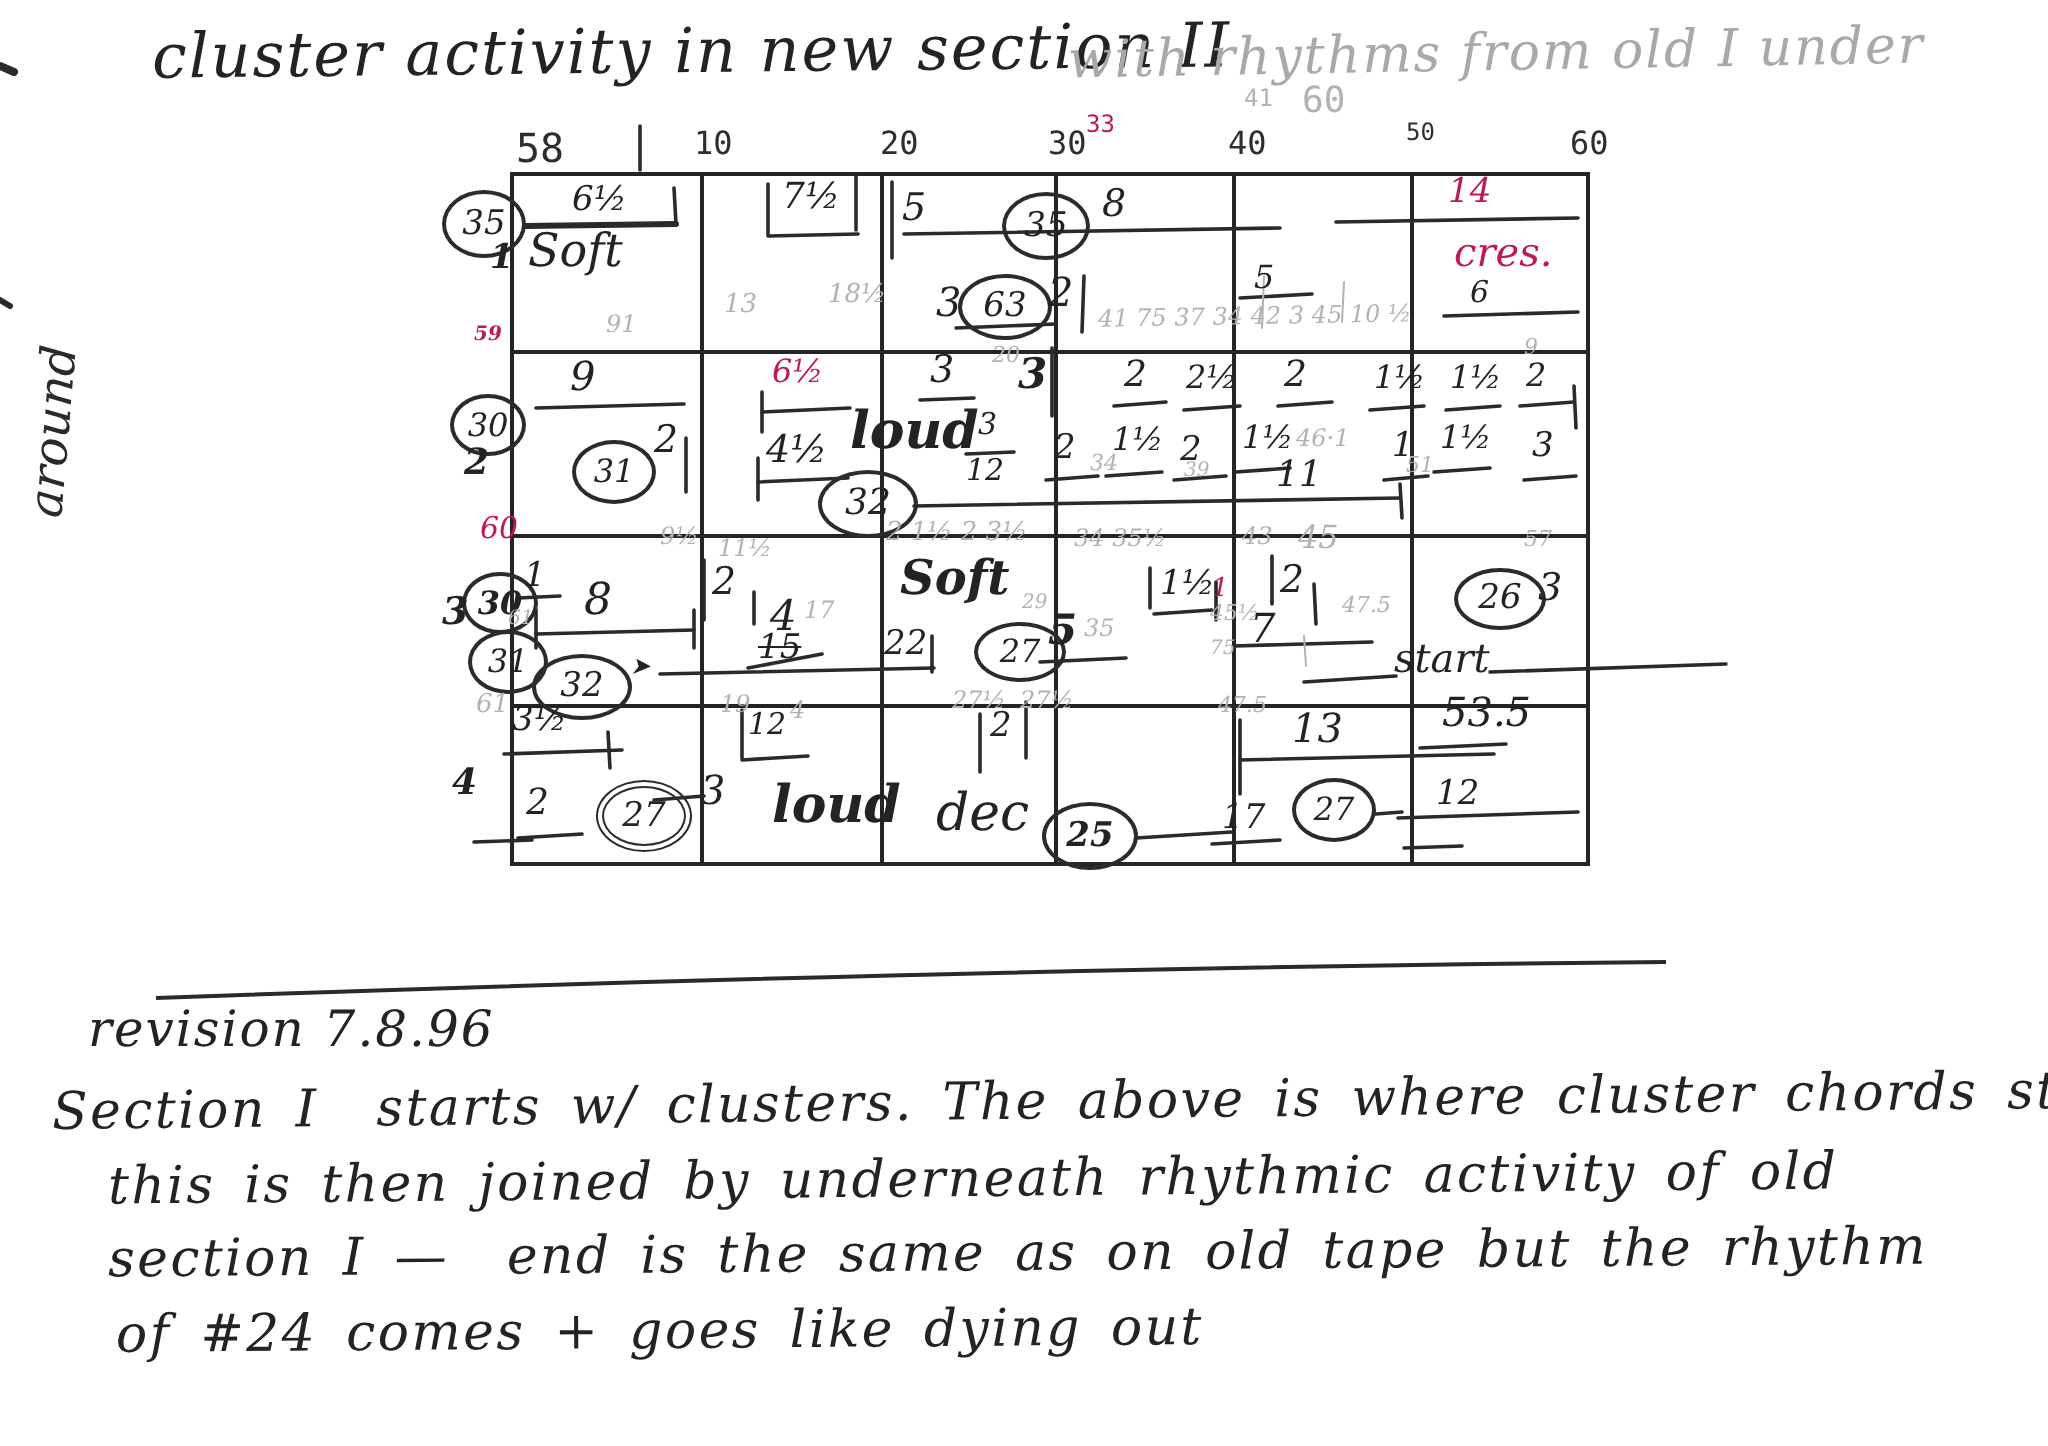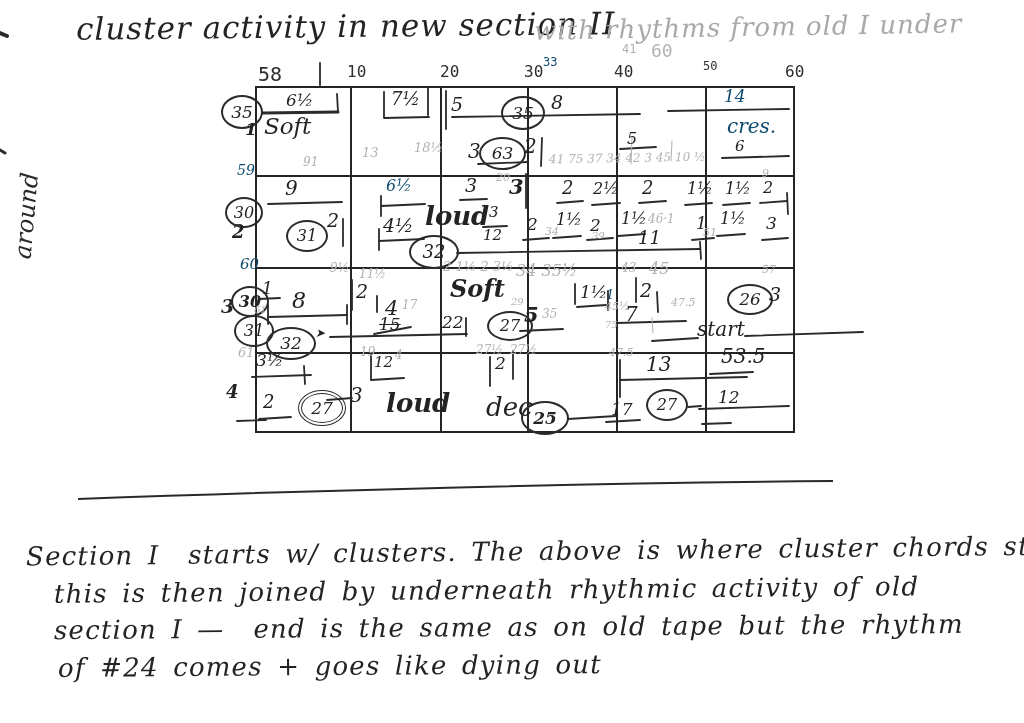--- a/index.html
+++ b/index.html
@@ -1,21 +1,21 @@
 <!DOCTYPE html>
 <html><head>
 <meta charset="utf-8">
 <style>
   html,body{margin:0;padding:0;background:#ffffff;}
   .sheet{position:relative;width:1024px;height:723px;background:#fff;overflow:hidden;
          font-family:"DejaVu Serif",serif;color:#232323;}
   .an{position:absolute;line-height:1;white-space:pre;font-style:italic;}
   .hdr{font-family:"DejaVu Sans Mono",monospace;font-style:normal;color:#2e2e2e;}
   .pencil{color:#b3b1b1;}
-  .light{color:#0c4a6e;}
+  .light{color:#be185d;}
   .bold{font-weight:bold;}
   .strike{text-decoration:line-through;}
   .circ{border:2.2px solid #2b2b2b;border-radius:50%;display:flex;align-items:center;
         justify-content:center;font-style:italic;box-sizing:border-box;}
   .double{border:4px double #2b2b2b;}
   .gl{position:absolute;background:#242424;}
   .gbox{position:absolute;border:2px solid #242424;box-sizing:border-box;}
   .title{position:absolute;left:76px;top:8px;font-size:31px;font-style:italic;
          letter-spacing:1px;transform:rotate(-0.6deg);}
   .title-ann{position:absolute;left:534px;top:12px;font-size:26px;font-style:italic;
@@ -134,21 +134,21 @@
       <div class="an hdr " style="left: 440px; top: 64px; font-size: 16px;">20</div>
       <div class="an hdr " style="left: 524px; top: 64px; font-size: 16px;">30</div>
       <div class="an hdr light" style="left: 543px; top: 56px; font-size: 12px;">33</div>
       <div class="an hdr " style="left: 614px; top: 64px; font-size: 16px;">40</div>
       <div class="an hdr pencil" style="left: 622px; top: 43px; font-size: 12px;">41</div>
       <div class="an hdr pencil" style="left: 651px; top: 42px; font-size: 18px;">60</div>
       <div class="an hdr " style="left: 703px; top: 48px; font-size: 12px; margin-top: 12px;">50</div>
       <div class="an hdr " style="left: 785px; top: 64px; font-size: 16px;">60</div>
       <div class="an circ" style="left: 221px; top: 95px; font-size: 17px; width: 42px; height: 34px;">35</div>
       <div class="an  bold" style="left: 245px; top: 121px; font-size: 17px;">1</div>
-      <div class="an  light" style="left: 237px; top: 163px; font-size: 14px;">59</div>
+      <div class="an  light" style="left: 237px; top: 163px; font-size: 10px; font-weight: bold;">59</div>
       <div class="an circ" style="left: 225px; top: 197px; font-size: 16px; width: 38px; height: 31px;">30</div>
       <div class="an  bold" style="left: 232px; top: 223px; font-size: 18px;">2</div>
       <div class="an  light" style="left: 240px; top: 257px; font-size: 15px;">60</div>
       <div class="an bold circ" style="left: 231px; top: 286px; font-size: 16px; width: 38px; height: 31px;">30</div>
       <div class="an  bold" style="left: 221px; top: 297px; font-size: 19px;">3</div>
       <div class="an circ" style="left: 234px; top: 315px; font-size: 16px; width: 40px; height: 32px;">31</div>
       <div class="an circ" style="left: 266px; top: 327px; font-size: 17px; width: 50px; height: 33px;">32</div>
       <div class="an  pencil" style="left: 238px; top: 346px; font-size: 13px;">61</div>
       <div class="an  bold" style="left: 226px; top: 383px; font-size: 18px;">4</div>
       <div class="an  " style="left: 286px; top: 92px; font-size: 17px;">6½</div>
@@ -205,21 +205,21 @@
       <div class="an  " style="left: 292px; top: 290px; font-size: 22px;">8</div>
       <div class="an  pencil" style="left: 254px; top: 305px; font-size: 10px;">61</div>
       <div class="an  " style="left: 356px; top: 282px; font-size: 19px;">2</div>
       <div class="an  " style="left: 385px; top: 298px; font-size: 21px;">4</div>
       <div class="an  pencil" style="left: 402px; top: 299px; font-size: 12px;">17</div>
       <div class="an  strike" style="left: 379px; top: 316px; font-size: 17px;">15</div>
       <div class="an  " style="left: 315px; top: 327px; font-size: 12px;">➤</div>
       <div class="an  " style="left: 442px; top: 314px; font-size: 17px;">22</div>
       <div class="an  bold" style="left: 450px; top: 277px; font-size: 24px;">Soft</div>
       <div class="an  pencil" style="left: 443px; top: 260px; font-size: 13px;">2 1½ 2 3½</div>
-      <div class="an  pencil" style="left: 516px; top: 263px; font-size: 16px;">34 35½</div>
+      <div class="an  pencil" style="left: 537px; top: 263px; font-size: 12px;">34 35½</div>
       <div class="an  " style="left: 580px; top: 284px; font-size: 17px;">1½</div>
       <div class="an  light" style="left: 606px; top: 288px; font-size: 13px;">1</div>
       <div class="an  pencil" style="left: 511px; top: 297px; font-size: 10px;">29</div>
       <div class="an circ" style="left: 487px; top: 311px; font-size: 16px; width: 46px; height: 30px;">27</div>
       <div class="an  bold" style="left: 524px; top: 304px; font-size: 21px;">5</div>
       <div class="an  pencil" style="left: 542px; top: 308px; font-size: 12px;">35</div>
       <div class="an  pencil" style="left: 621px; top: 262px; font-size: 12px;">43</div>
       <div class="an  pencil" style="left: 649px; top: 261px; font-size: 16px;">45</div>
       <div class="an  " style="left: 640px; top: 281px; font-size: 19px;">2</div>
       <div class="an  pencil" style="left: 605px; top: 301px; font-size: 11px;">45½</div>
@@ -234,27 +234,28 @@
       <div class="an  pencil" style="left: 360px; top: 346px; font-size: 12px;">19</div>
       <div class="an  " style="left: 374px; top: 355px; font-size: 15px;">12</div>
       <div class="an  pencil" style="left: 395px; top: 349px; font-size: 12px;">4</div>
       <div class="an  pencil" style="left: 476px; top: 344px; font-size: 12px;">27½</div>
       <div class="an  pencil" style="left: 510px; top: 344px; font-size: 12px;">27½</div>
       <div class="an  " style="left: 495px; top: 355px; font-size: 17px;">2</div>
       <div class="an  " style="left: 263px; top: 393px; font-size: 18px;">2</div>
       <div class="an double circ" style="left: 298px; top: 390px; font-size: 17px; width: 48px; height: 36px;">27</div>
       <div class="an  " style="left: 350px; top: 385px; font-size: 20px;">3</div>
       <div class="an  bold" style="left: 386px; top: 390px; font-size: 26px;">loud</div>
-      <div class="an  " style="left: 468px; top: 394px; font-size: 26px; margin-left: 18px;">dec</div>
+      <div class="an  " style="left: 468px; top: 394px; font-size: 26px;">dec</div>
       <div class="an circ" style="left: 521px; top: 401px; font-size: 17px; width: 48px; height: 34px; font-weight: bold;">25</div>
       <div class="an  " style="left: 611px; top: 401px; font-size: 17px;">17</div>
       <div class="an  pencil" style="left: 609px; top: 347px; font-size: 11px;">47.5</div>
       <div class="an  " style="left: 646px; top: 354px; font-size: 20px;">13</div>
       <div class="an  " style="left: 721px; top: 346px; font-size: 20px;">53.5</div>
       <div class="an circ" style="left: 646px; top: 389px; font-size: 16px; width: 42px; height: 32px;">27</div>
       <div class="an  " style="left: 718px; top: 389px; font-size: 17px;">12</div>
     </div>
 
+  <div class="rev">revision 7.8.96</div>
   <div class="nl" style="left:26px;top:536px;transform:rotate(-0.6deg)">Section I  starts w/ clusters. The above is where cluster chords start</div>
   <div class="nl" style="left:54px;top:575px;transform:rotate(-0.5deg)">this is then joined by underneath rhythmic activity of old</div>
   <div class="nl" style="left:54px;top:612px;transform:rotate(-0.4deg)">section I —  end is the same as on old tape but the rhythm</div>
   <div class="nl" style="left:58px;top:651px;transform:rotate(-0.4deg)">of #24 comes + goes like dying out</div>
 </div>
 
 </body></html>

